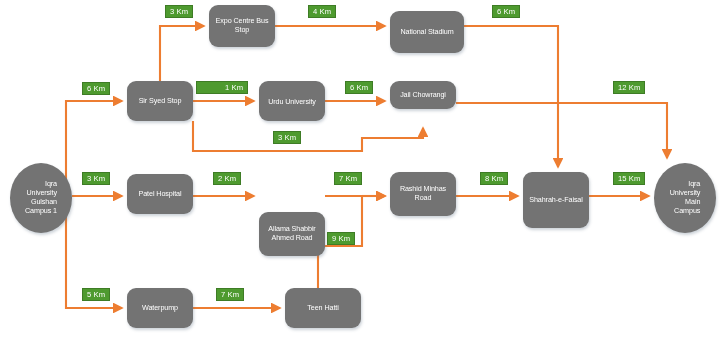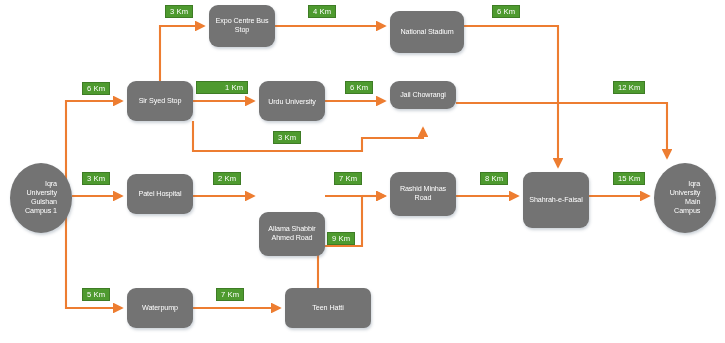--- a/index.html
+++ b/index.html
@@ -181,21 +181,21 @@
       <span>University</span>
       <span>Main</span>
       <span>Campus</span>
     </div>
   </div>
 
   <div class="node rect" style="left:127px; top:288px; width:66px; height:40px;">
     <span>Waterpump</span>
   </div>
 
-  <div class="node rect" style="left:285px; top:288px; width:86px; height:40px;border-radius:7px;">
+  <div class="node rect" style="left:285px; top:288px; width:76px; height:40px;">
     <span>Teen Hatti</span>
   </div>
 
   <div class="edge-label" style="left:82px; top:82px;">
       <span>6 Km</span>
     </div>
 
   <div class="edge-label" style="left:165px; top:5px;">
       <span>3 Km</span>
     </div>

